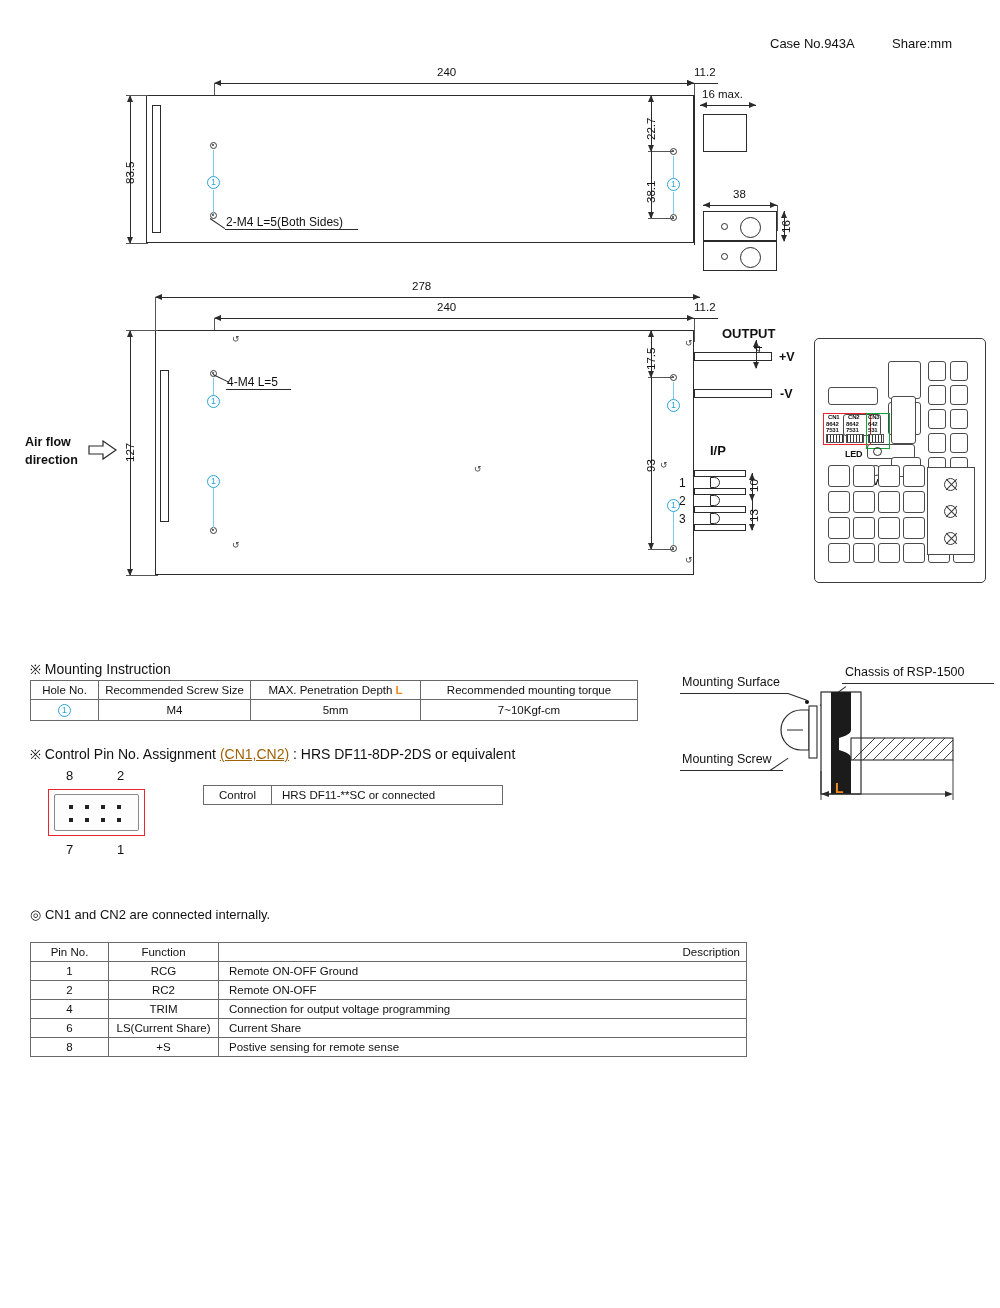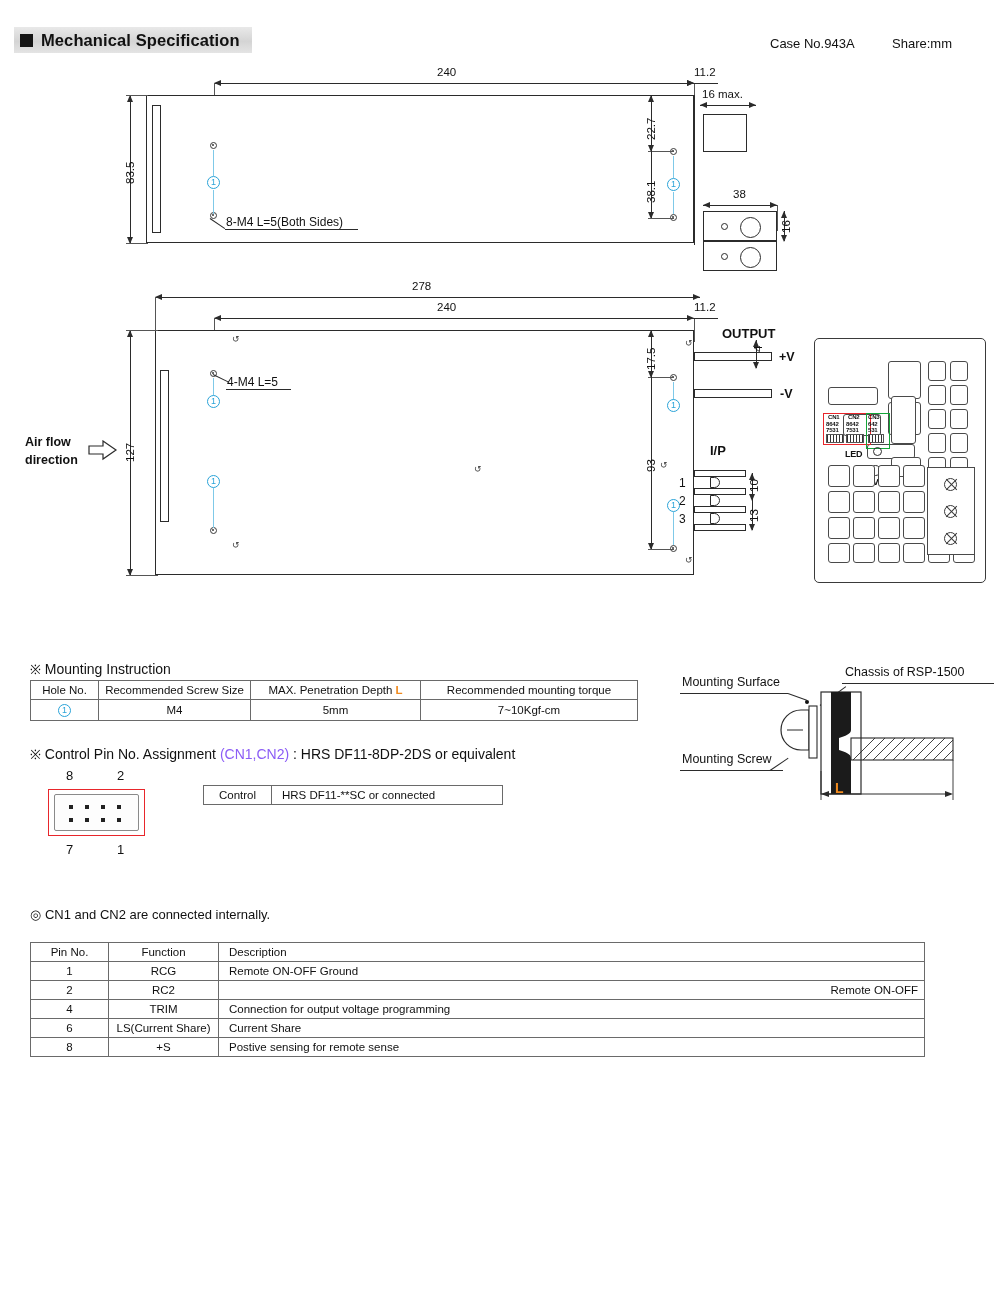--- a/index.html
+++ b/index.html
@@ -75,21 +75,21 @@
   .body-fill { background:#ffffff; }
 
   
   table.grid { border-collapse:collapse; font-size:11.5px; }
   table.grid td, table.grid th { border:1px solid #6a6a6a; padding:3px 6px; font-weight:normal; text-align:center; }
 
   
   .sec-head { position:absolute; font-size:14px; white-space:nowrap; }
   .mark-x { font-size:13px; }
 
-  .red { color:#8b5cf6; }
+  .red { color:#a16207;text-decoration:underline; }
   .orange { color:#f08a1e; font-weight:bold; }
 
   
   #conn-outer { position:absolute; left:48px; top:789px; width:97px; height:47px; border:1.6px solid #e8262b; background:#fff; }
   #conn-shell { position:absolute; left:5px; top:4px; width:85px; height:37px; border:1.3px solid #8a8a8a; border-radius:2px; background:#fdfdfd;}
   .pin-sq { position:absolute; width:4px; height:4px; background:#222; }
 
   
   #mount-ill { position:absolute; left:670px; top:660px; width:330px; height:150px; }
 
@@ -104,24 +104,20 @@
   .term-blk { position:absolute; border:1.6px solid #4a4a4a; background:#fff; }
   .term-x { position:absolute; width:13px; height:13px; border:1.2px solid #3a3a3a; border-radius:50%; }
   .term-x::before,.term-x::after{ content:""; position:absolute; left:-1px; top:5px; width:15px; height:1px; background:#3a3a3a; }
   .term-x::before{ transform:rotate(45deg); }
   .term-x::after{ transform:rotate(-45deg); }
 </style>
 </head>
 <body>
 
 <div id="header-bar">
-  <div id="title-block">
-    <span id="title-square"></span>
-    <span id="title-text">Mechanical Specification</span>
-  </div>
   <div id="case-no">Case No.943A</div>
   <div id="unit-mm">Share:mm</div>
 </div>
 
 <div id="dwg-top">
 
   <div class="ln hl" style="left:214px; top:21px; width:480px;"></div>
   <div class="ah ah-l" style="left:214px; top:18px;"></div>
   <div class="ah ah-r" style="left:687px; top:18px;"></div>
   <div class="dimtxt" style="left:437px; top:4px;">240</div>
@@ -142,21 +138,21 @@
   <div class="ln hl thin" style="left:126px; top:181px; width:22px;"></div>
   <div class="dimtxt rot" style="left:124px; top:122px;">83.5</div>
 
   <div class="screw-dot" style="left:210px; top:80px;"></div>
   <div class="screw-dot" style="left:210px; top:150px;"></div>
   <div class="cyan-ln" style="left:213px; top:88px; height:26px;"></div>
   <div class="cyan-ln" style="left:213px; top:128px; height:24px;"></div>
   <div class="hole-mark" style="left:207px; top:114px;">1</div>
   <div class="ln" style="left:210px; top:156px; width:18px; height:1px; transform:rotate(34deg); transform-origin:left center;"></div>
   <div class="ln hl" style="left:225px; top:167px; width:133px;"></div>
-  <div class="lbl" style="left:226px; top:153px; font-size:12px;">8-M4 L=5(Both Sides)</div>
+  <div class="lbl" style="left:226px; top:153px; font-size:12px;">2-M4 L=5(Both Sides)</div>
 
   <div class="screw-dot" style="left:670px; top:86px;"></div>
   <div class="screw-dot" style="left:670px; top:152px;"></div>
   <div class="cyan-ln" style="left:673px; top:94px; height:22px;"></div>
   <div class="cyan-ln" style="left:673px; top:130px; height:22px;"></div>
   <div class="hole-mark" style="left:667px; top:116px;">1</div>
 
   <div class="ln vl" style="left:651px; top:33px; height:56px;"></div>
   <div class="ah ah-u" style="left:648px; top:33px;"></div>
   <div class="ah ah-d" style="left:648px; top:83px;"></div>
@@ -457,36 +453,36 @@
     <td style="text-align:left; padding-left:10px;">HRS DF11-**SC or connected</td>
   </tr>
 </tbody>
   </table>
 
 <div class="sec-head" style="left:30px; top:907px; font-size:13px;">
   <span>◎</span>
   <span>CN1 and CN2 are connected internally.</span>
 </div>
 
-<table class="grid" id="tbl-pins" style="position:absolute; left:30px; top:942px; width:895px;">
+<table class="grid" id="tbl-pins" style="position:absolute; left:30px; top:942px; width:717px;">
   <tbody>
       <tr>
     <td style="width:78px;">Pin No.</td>
     <td style="width:110px;">Function</td>
-    <td style="text-align:left; padding-left:10px;">Description</td>
+    <td style="text-align:right; padding-left:10px;">Description</td>
   </tr>
   <tr>
     <td>1</td>
     <td>RCG</td>
     <td style="text-align:left; padding-left:10px;">Remote ON-OFF Ground</td>
   </tr>
   <tr>
     <td>2</td>
     <td>RC2</td>
-    <td style="text-align:right; padding-left:10px;">Remote ON-OFF</td>
+    <td style="text-align:left; padding-left:10px;">Remote ON-OFF</td>
   </tr>
   <tr>
     <td>4</td>
     <td>TRIM</td>
     <td style="text-align:left; padding-left:10px;">Connection for output voltage programming</td>
   </tr>
   <tr>
     <td>6</td>
     <td>LS(Current Share)</td>
     <td style="text-align:left; padding-left:10px;">Current Share</td>

